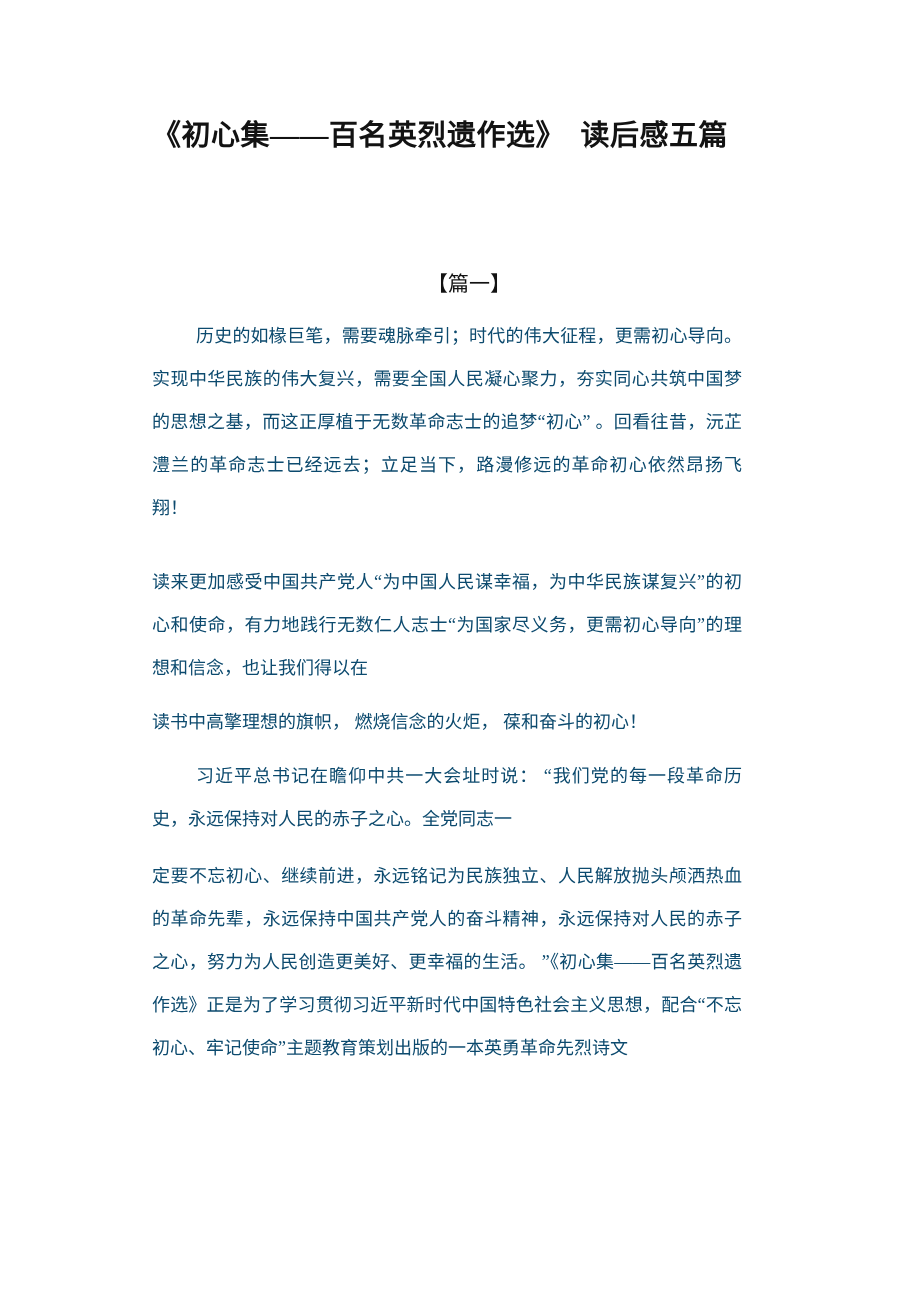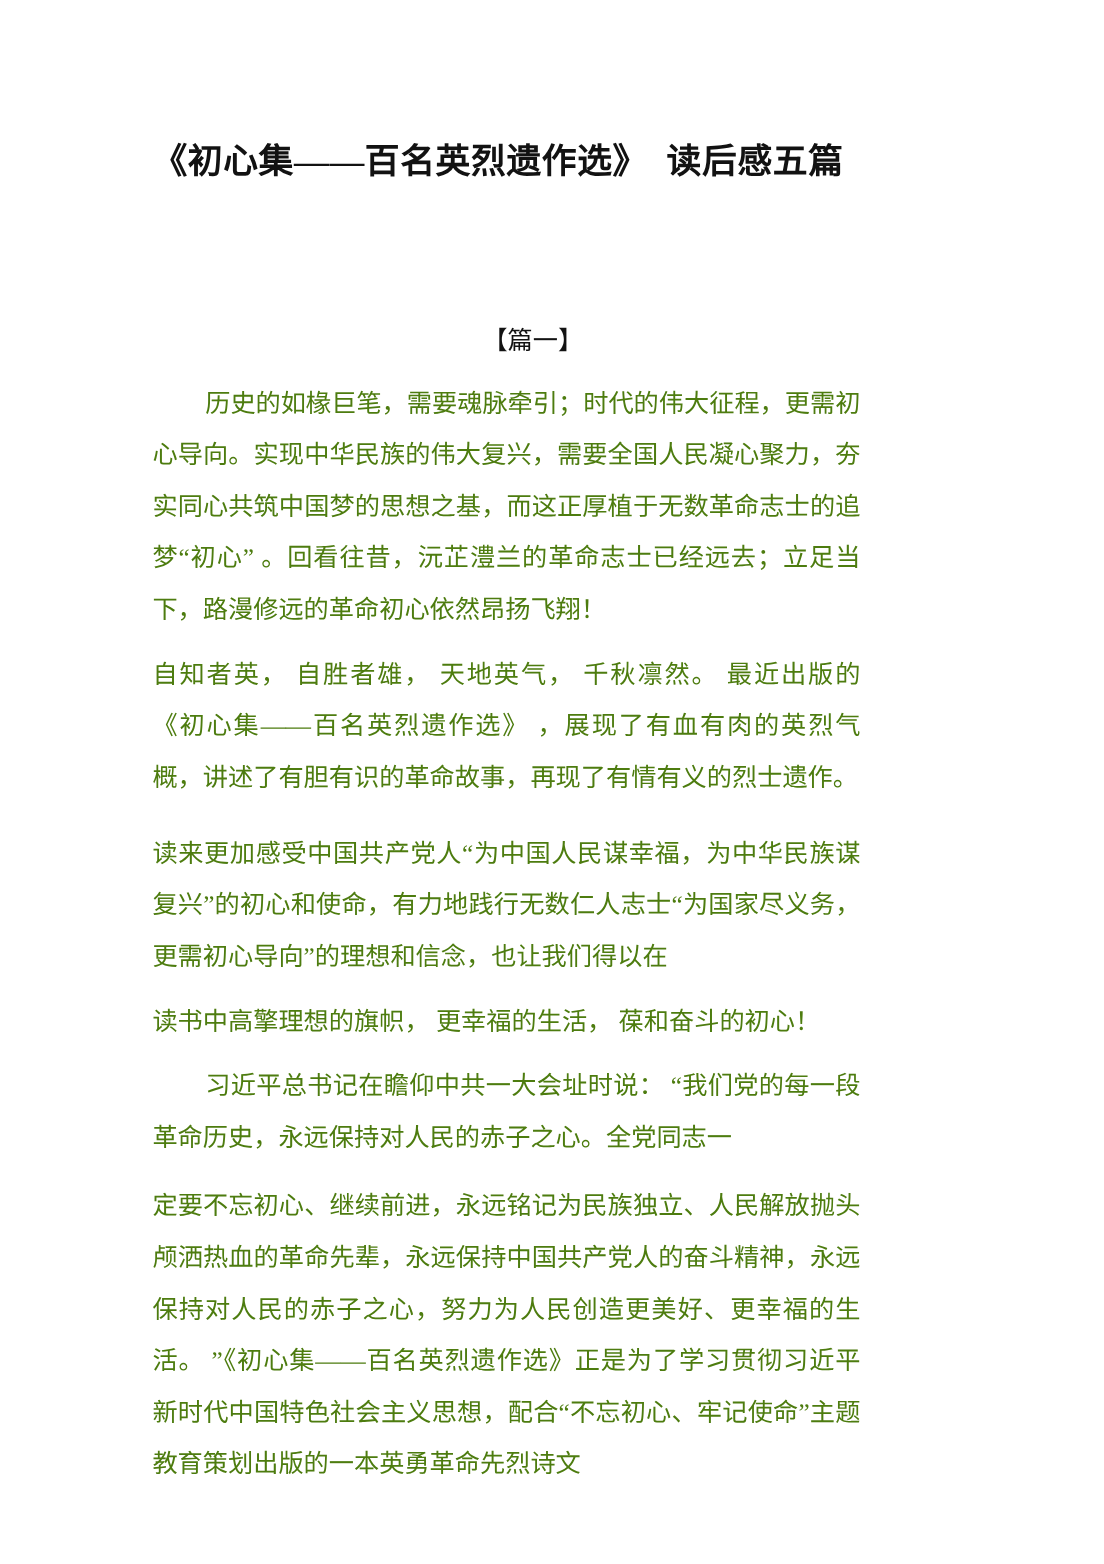--- a/index.html
+++ b/index.html
@@ -17,21 +17,21 @@
     position: relative;
     width: 920px;
     height: 1303px;
     margin: 0 auto;
     background: #ffffff;
     overflow: hidden;
     box-sizing: border-box;
   }
   .content {
     position: absolute;
-    left: 127px;
+    left: 152px;
     top: 0;
     width: 590px;
   }
   .doc-title {
     font-size: 29px;
     line-height: 40px;
     font-weight: 700;
     letter-spacing: 0.5px;
     text-align: left;
     margin: 0;
@@ -43,24 +43,24 @@
     font-size: 21px;
     line-height: 34px;
     margin: 0;
     padding-top: 112px;
     padding-left: 44px;
     font-weight: 400;
     color: #121212;
     text-align: center;
   }
   p.para {
-    font-size: 21px;
+    font-size: 18px;
     line-height: 43px;
     margin: 0;
-    color: #4d7c0f;
+    color: #0c4a6e;
     text-align: justify;
     text-justify: inter-ideograph;
     white-space: pre-wrap;
     word-break: break-all;
   }
   p.indent {
     text-indent: 44px;
   }
   .gap-sm { height: 11px; }
   .gap-md { height: 14px; }
@@ -75,29 +75,28 @@
     <h1 class="doc-title">《初心集——百名英烈遗作选》  读后感五篇</h1>
 
     <div class="section-tag">【篇一】</div>
 
     <div class="gap-md"></div>
 
     <p class="para indent">历史的如椽巨笔，需要魂脉牵引；时代的伟大征程，更需初心导向。实现中华民族的伟大复兴，需要全国人民凝心聚力，夯实同心共筑中国梦的思想之基，而这正厚植于无数革命志士的追梦“初心” 。回看往昔，沅芷澧兰的革命志士已经远去；立足当下，路漫修远的革命初心依然昂扬飞翔！</p>
 
     <div class="gap-sm"></div>
 
-    <p class="para">自知者英， 自胜者雄， 天地英气， 千秋凛然。 最近出版的 《初心集——百名英烈遗作选》 ，展现了有血有肉的英烈气概，讲述了有胆有识的革命故事，再现了有情有义的烈士遗作。</p>
 
     <div class="gap-lg"></div>
 
     <p class="para">读来更加感受中国共产党人“为中国人民谋幸福，为中华民族谋复兴”的初心和使命，有力地践行无数仁人志士“为国家尽义务，更需初心导向”的理想和信念，也让我们得以在</p>
 
     <div class="gap-sm"></div>
 
-    <p class="para">读书中高擎理想的旗帜， 更幸福的生活， 葆和奋斗的初心！</p>
+    <p class="para">读书中高擎理想的旗帜， 燃烧信念的火炬， 葆和奋斗的初心！</p>
 
     <div class="gap-sm"></div>
 
     <p class="para indent">习近平总书记在瞻仰中共一大会址时说： “我们党的每一段革命历史，永远保持对人民的赤子之心。全党同志一</p>
 
     <div class="gap-md"></div>
 
     <p class="para">定要不忘初心、继续前进，永远铭记为民族独立、人民解放抛头颅洒热血的革命先辈，永远保持中国共产党人的奋斗精神，永远保持对人民的赤子之心，努力为人民创造更美好、更幸福的生活。 ”《初心集——百名英烈遗作选》正是为了学习贯彻习近平新时代中国特色社会主义思想，配合“不忘初心、牢记使命”主题教育策划出版的一本英勇革命先烈诗文</p>
 
   </div>

